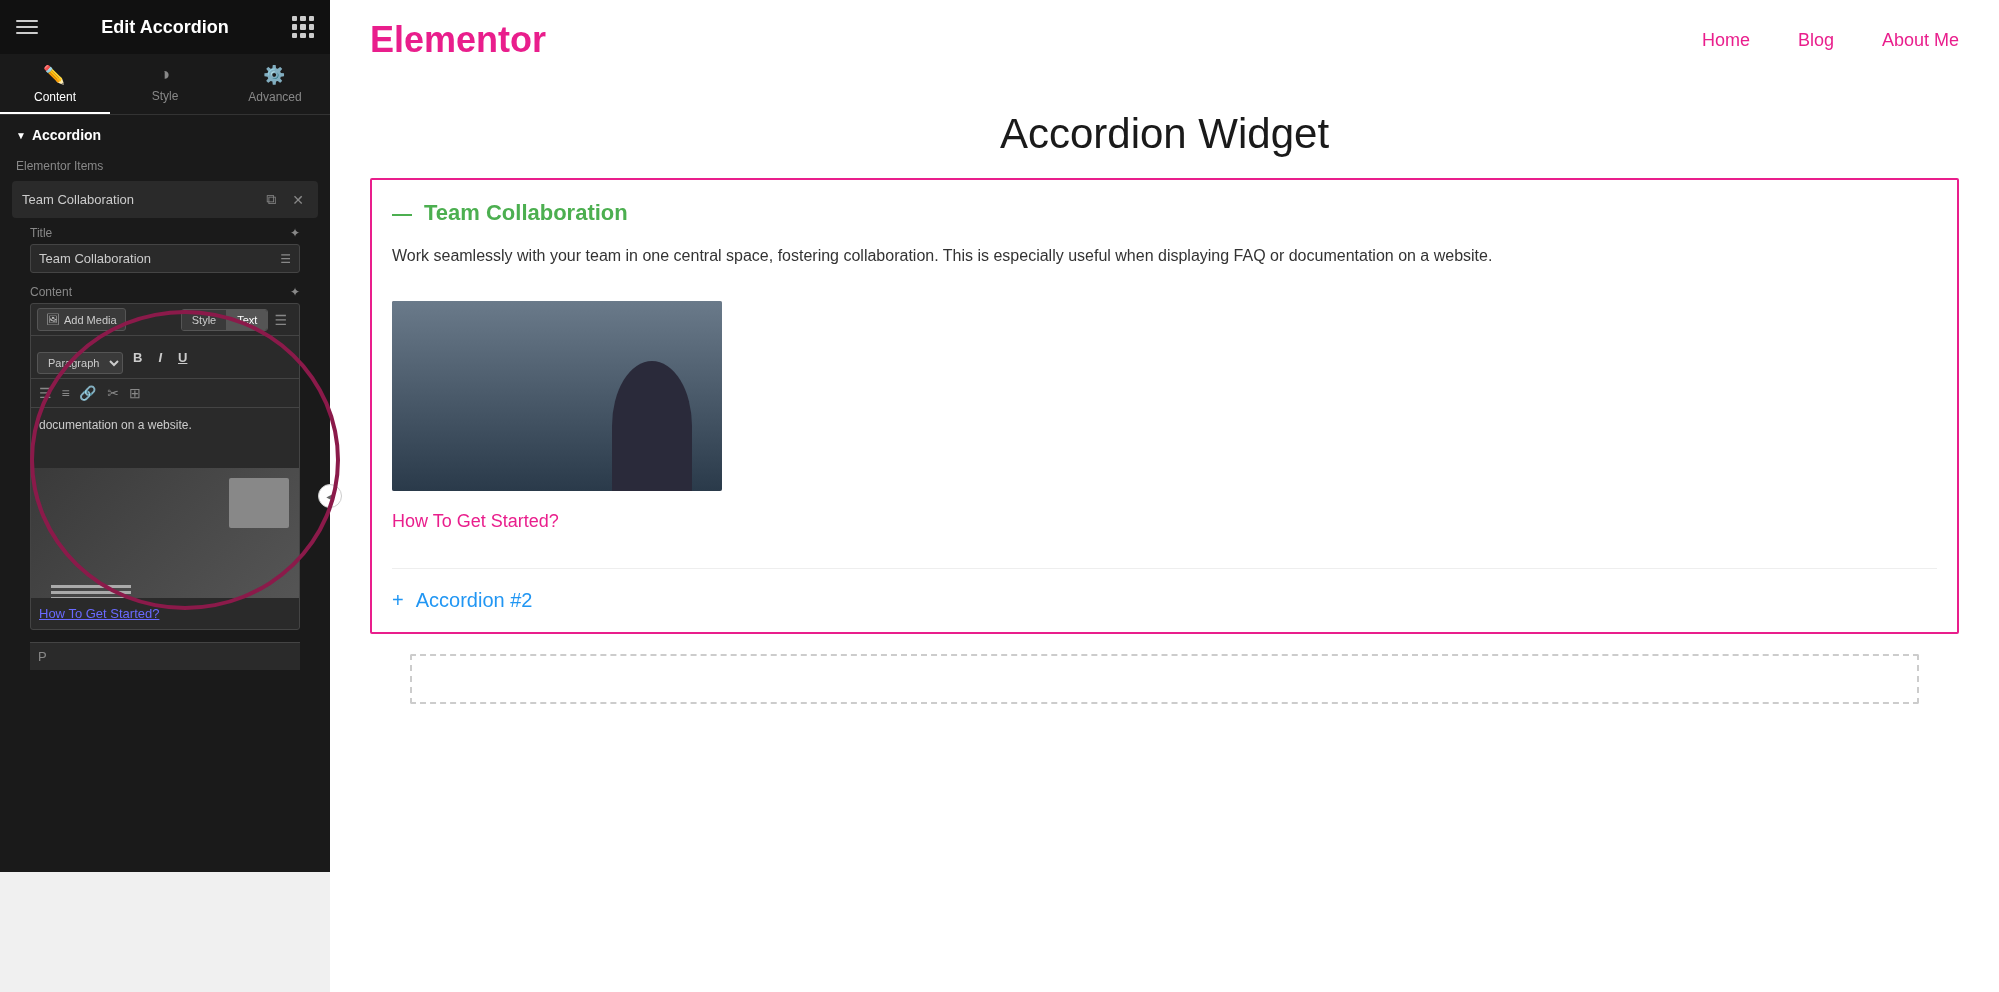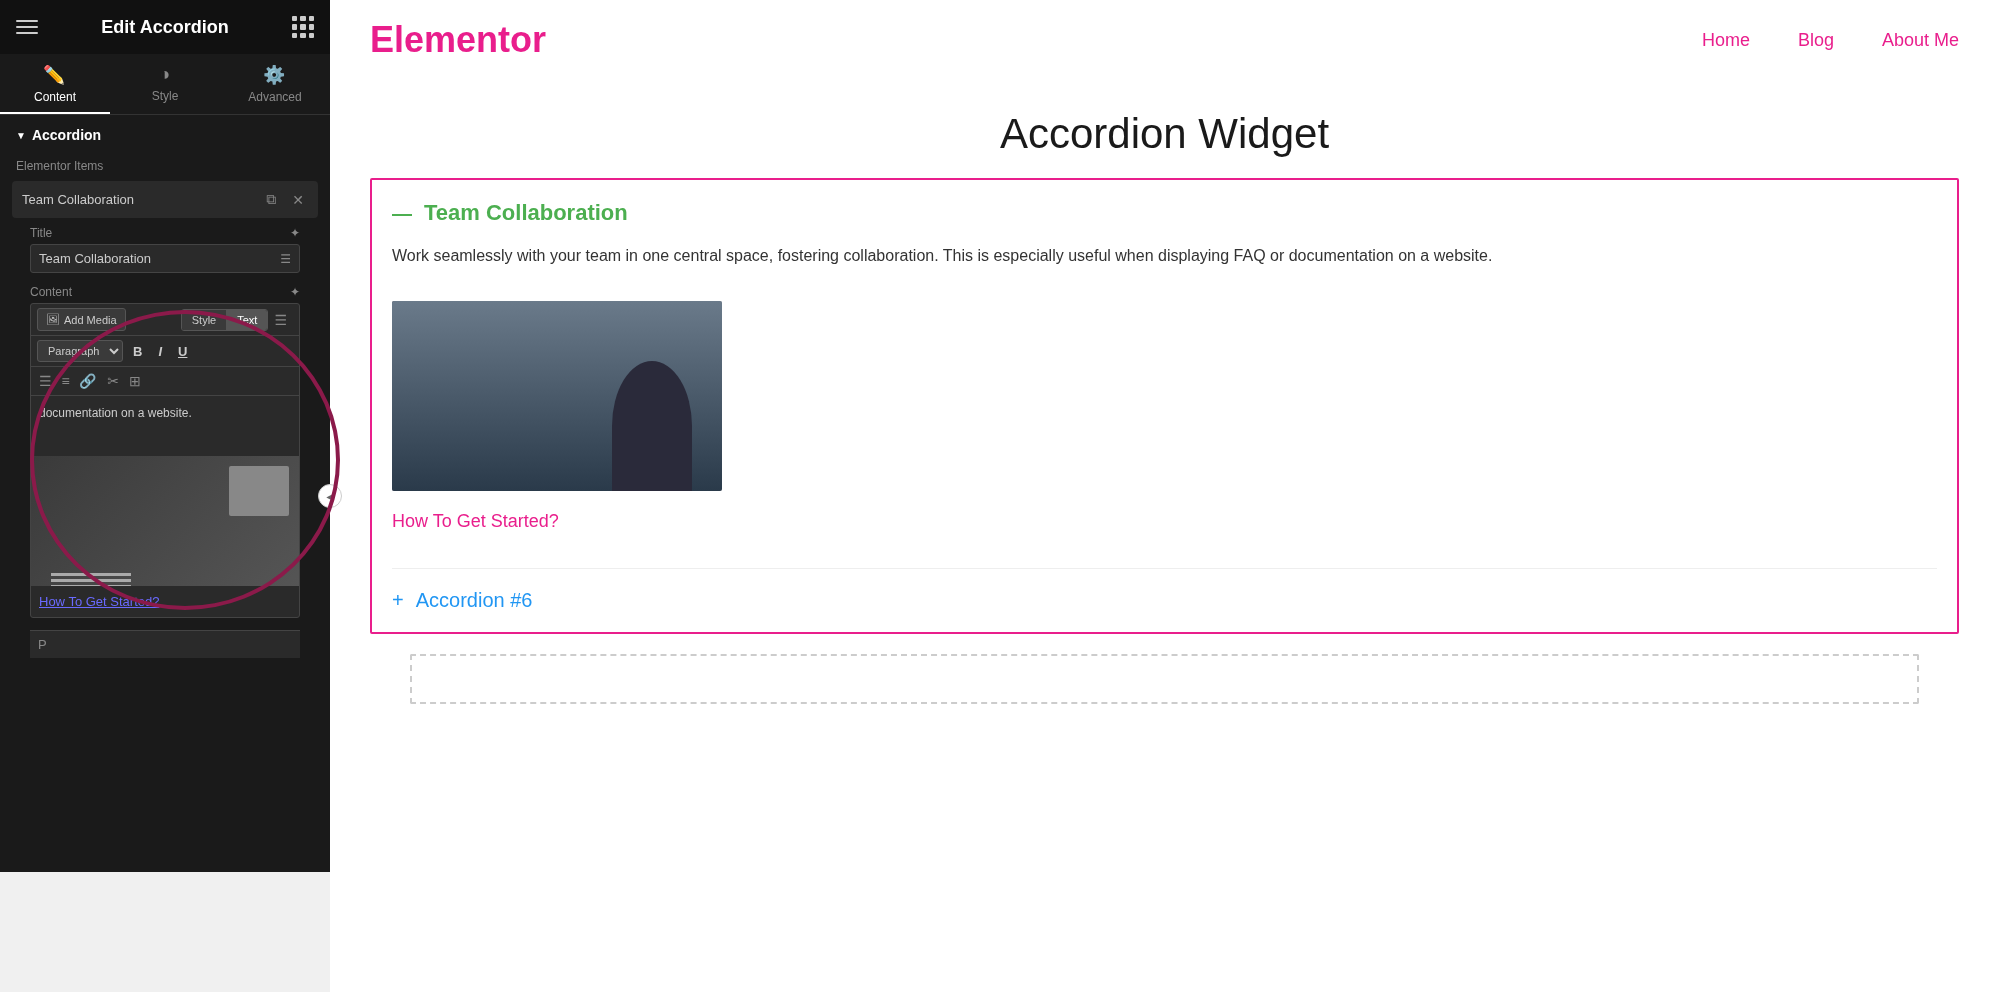--- a/index.html
+++ b/index.html
@@ -207,20 +207,21 @@
       border-bottom: 1px solid #444;
     }
     .paragraph-select {
       background: #3a3a3a;
       border: 1px solid #555;
       color: #ccc;
       font-size: 11px;
       padding: 3px 6px;
       border-radius: 3px;
       cursor: pointer;
+      margin-top: 12px;
     }
     .format-btn {
       background: none;
       border: none;
       color: #ccc;
       font-size: 13px;
       font-weight: bold;
       cursor: pointer;
       padding: 2px 6px;
     }
@@ -628,21 +629,21 @@
           <p class="accordion-desc">Work seamlessly with your team in one central space, fostering collaboration. This is especially useful when displaying FAQ or documentation on a website.</p>
           <div class="accordion-img"></div>
           <a class="how-to-link">How To Get Started?</a>
         </div>
       </div>
 
       <hr class="accordion-divider">
 
       <div class="accordion2-row">
         <span class="accordion-plus">+</span>
-        <span class="accordion2-title">Accordion #6</span>
+        <span class="accordion2-title">Accordion #2</span>
       </div>
 
     </div>
 
     <div class="dashed-area"></div>
 
   </div>
 </div>
 
 </body></html>

